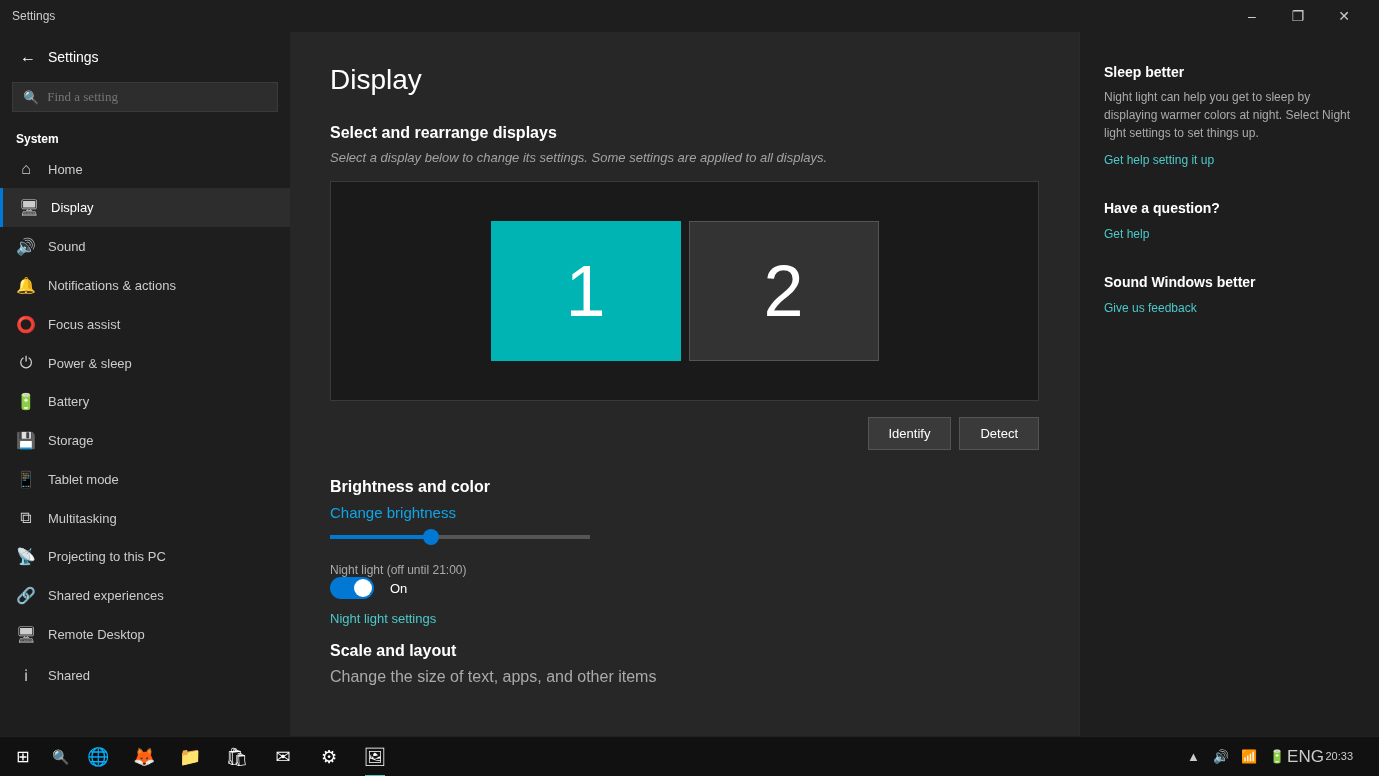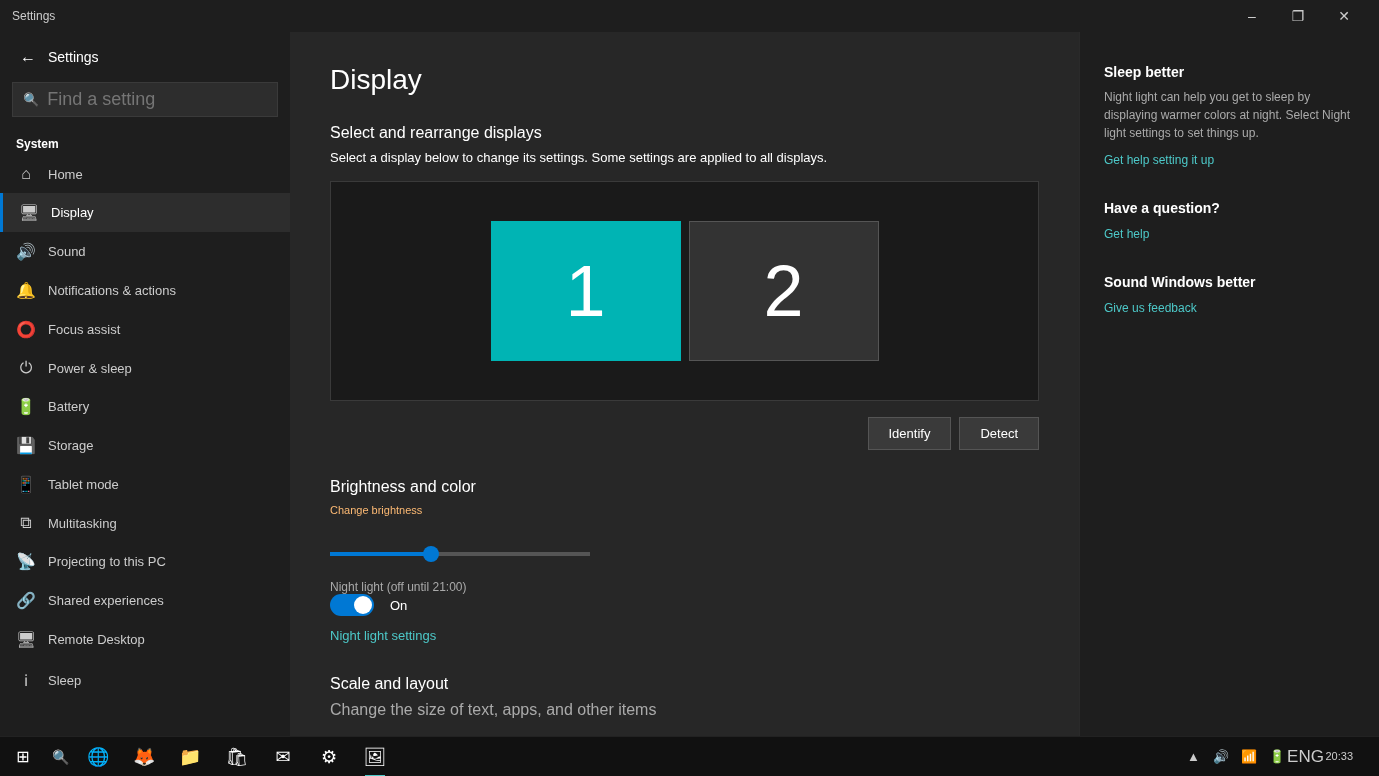--- a/index.html
+++ b/index.html
@@ -87,22 +87,23 @@
       background: #2d2d2d;
       border: 1px solid #3a3a3a;
       padding: 6px 10px;
       gap: 8px;
     }
     .search-box input {
       background: transparent;
       border: none;
       outline: none;
       color: #aaaaaa;
-      font-size: 18px;
+      font-size: 13px;
       flex: 1;
+      font-family: Liberation Serif, serif;
     }
     .search-icon-unicode {
       color: #aaaaaa;
       font-size: 13px;
     }
     .section-label {
       padding: 8px 16px 4px;
       font-size: 12px;
       color: #ffffff;
       font-weight: 600;
@@ -136,28 +137,29 @@
       padding: 32px 40px;
     }
     .page-title {
       font-size: 28px;
       font-weight: 300;
       color: #ffffff;
       margin-bottom: 28px;
     }
     .section-heading {
       font-size: 16px;
-      font-weight: 400;
+      font-weight: 700;
       color: #ffffff;
       margin-bottom: 8px;
     }
     .section-desc {
       font-size: 13px;
-      color: #ffffff;
+      color: #a3a3a3;
       margin-bottom: 16px;
+      font-style: italic;
     }
 
     
     .display-preview {
       background: #1a1a1a;
       border: 1px solid #3a3a3a;
       padding: 30px;
       display: flex;
       justify-content: center;
       align-items: center;
@@ -198,23 +200,23 @@
       background: #3a3a3a;
       border: 1px solid #555555;
       color: #ffffff;
       padding: 8px 20px;
       font-size: 13px;
       cursor: pointer;
     }
 
     
     .brightness-label {
-      font-size: 11px;
-      color: #fdba74;
-      margin-bottom: 26px;
+      font-size: 15px;
+      color: #0ea5e9;
+      margin-bottom: 4px;
     }
     .slider-container {
       margin-bottom: 20px;
     }
     .slider {
       -webkit-appearance: none;
       appearance: none;
       width: 260px;
       height: 4px;
       background: linear-gradient(to right, #0078d4 0%, #0078d4 38%, #555555 38%, #555555 100%);
@@ -262,21 +264,21 @@
     .toggle-text {
       font-size: 13px;
       color: #ffffff;
     }
     .night-light-link {
       color: #4dc9c9;
       font-size: 13px;
       cursor: pointer;
       text-decoration: none;
       display: block;
-      margin-bottom: 32px;
+      margin-bottom: 16px;
     }
     .scale-desc {
       font-size: 16px;
       color: #aaaaaa;
       margin-bottom: 16px;
     }
 
     
     .right-panel {
       width: 300px;
@@ -471,21 +473,21 @@
         <div class="nav-item">
           <span class="nav-icon">🔗</span>
           <span>Shared experiences</span>
         </div>
         <div class="nav-item">
           <span class="nav-icon">🖥</span>
           <span>Remote Desktop</span>
         </div>
         <div class="nav-item">
           <span class="nav-icon">ℹ</span>
-          <span>Sleep</span>
+          <span>Shared</span>
         </div>
       </div>
   </div>
 
   <div class="main-content">
     <h1 class="page-title">Display</h1>
 
     <h2 class="section-heading">Select and rearrange displays</h2>
     <p class="section-desc">Select a display below to change its settings. Some settings are applied to all displays.</p>
 

